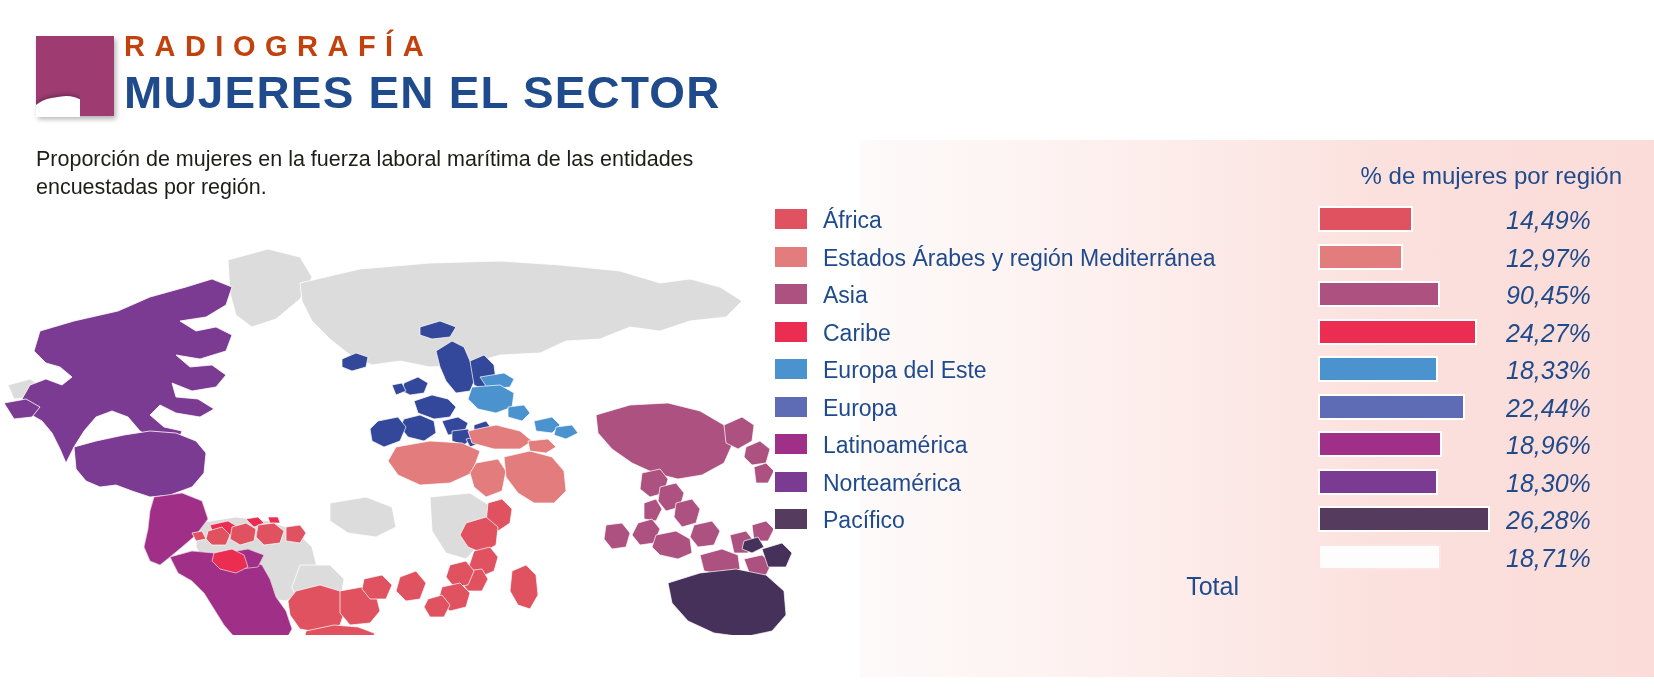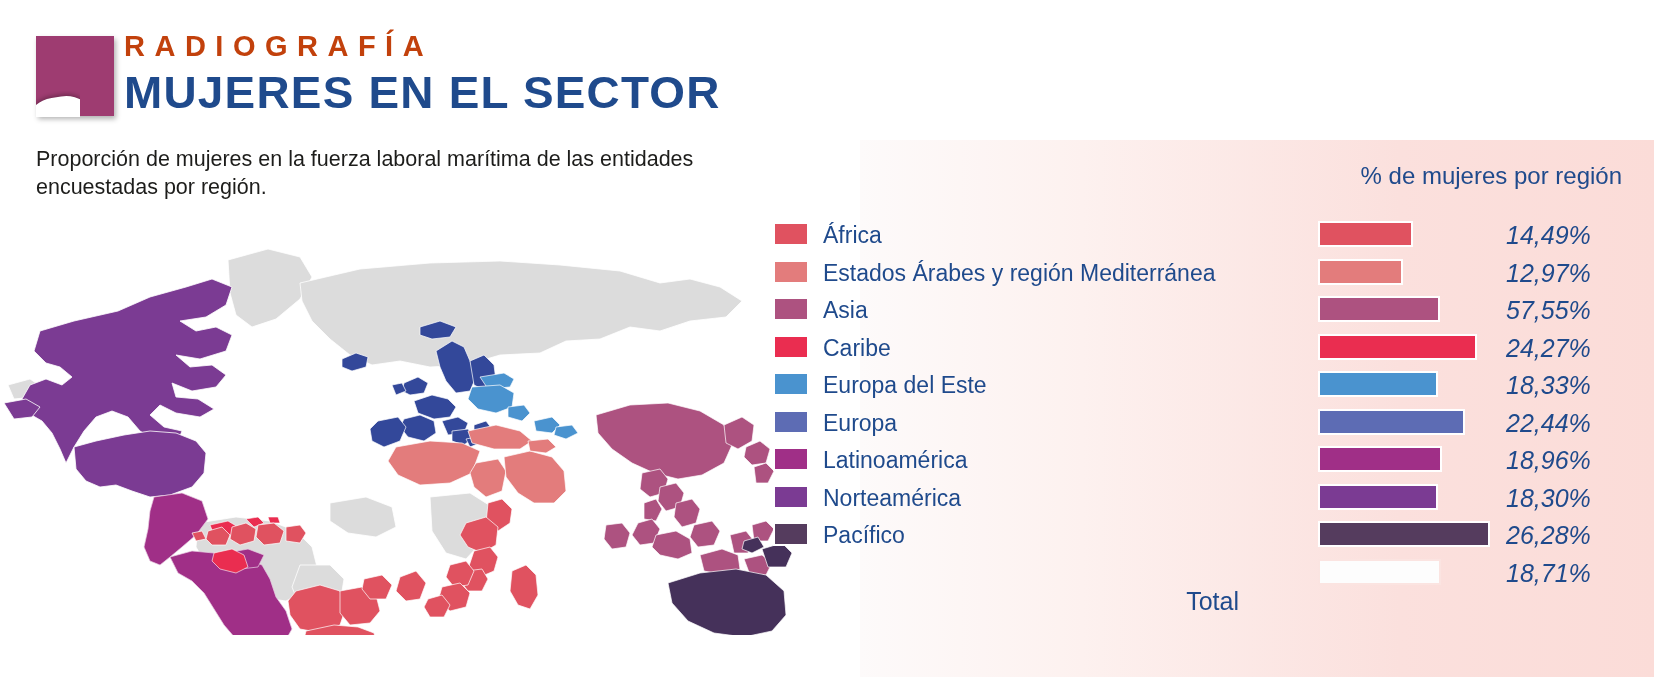--- a/index.html
+++ b/index.html
@@ -59,21 +59,21 @@
   
   #panel{
     position:absolute;left:860px;top:140px;width:794px;height:537px;
     background:linear-gradient(to right,#fdfafa 0%,#fdf1ef 28%,#fbe0dd 68%,#fbdcd8 100%);
   }
   #panel-title{
     position:absolute;right:32px;top:22px;
     font-size:24px;color:#1f4a8c;white-space:nowrap;
   }
 
-  #rows{position:absolute;left:0;top:77px;width:794px;}
+  #rows{position:absolute;left:0;top:62px;width:794px;}
 
   .row{
     position:relative;height:37.5px;
   }
   .row .swatch{
     position:absolute;left:-87px;top:5px;width:36px;height:24px;
     border:2px solid #ffffff;box-sizing:border-box;
   }
   .row .label{
     position:absolute;left:-37px;top:0;height:37.5px;
@@ -251,21 +251,21 @@
       <span class="swatch" style="background: rgb(227, 124, 124);"></span>
       <span class="label">Estados Árabes y región Mediterránea</span>
       <span class="bar" style="background: rgb(227, 124, 124); width: 84.9535px;"></span>
       <span class="value">12,97%</span>
     </div>
 
     <div class="row">
       <span class="swatch" style="background: rgb(173, 82, 128);"></span>
       <span class="label">Asia</span>
       <span class="bar" style="background: rgb(173, 82, 128); width: 121.699px;"></span>
-      <span class="value">57,55%</span>
+      <span class="value">90,45%</span>
     </div>
 
     <div class="row">
       <span class="swatch" style="background: rgb(234, 45, 80);"></span>
       <span class="label">Caribe</span>
       <span class="bar" style="background: rgb(234, 45, 80); width: 158.969px;"></span>
       <span class="value">24,27%</span>
     </div>
 
     <div class="row">

